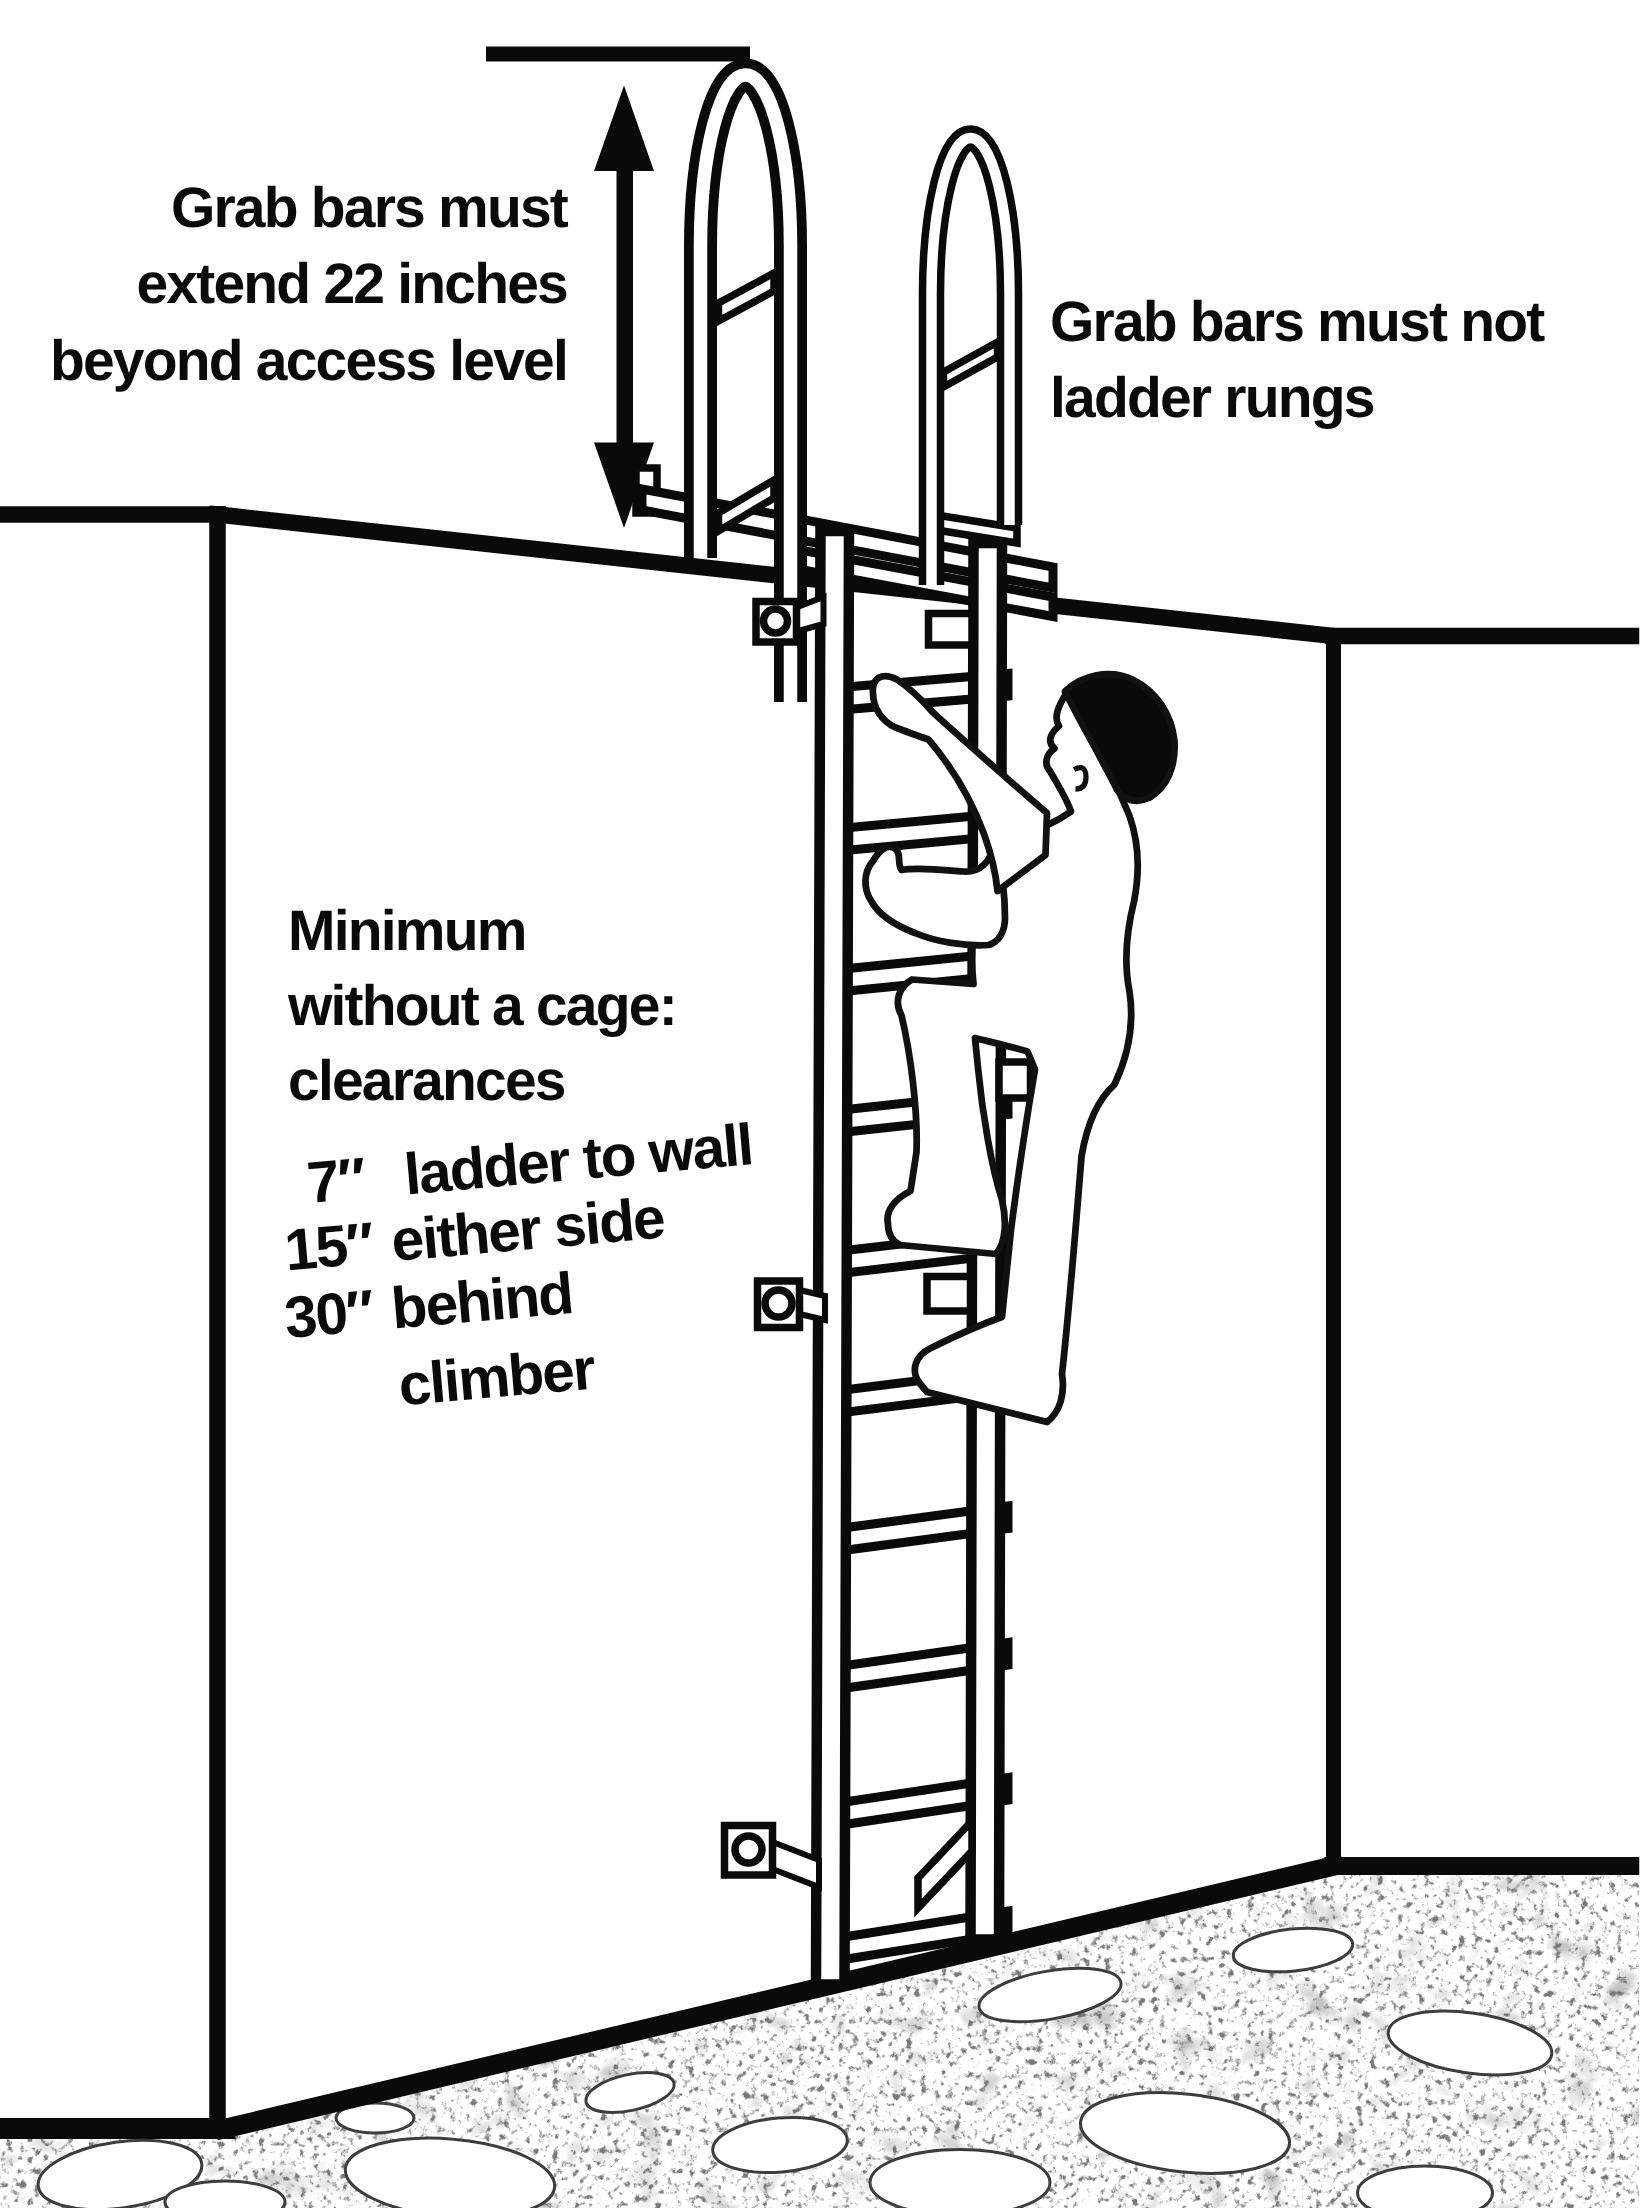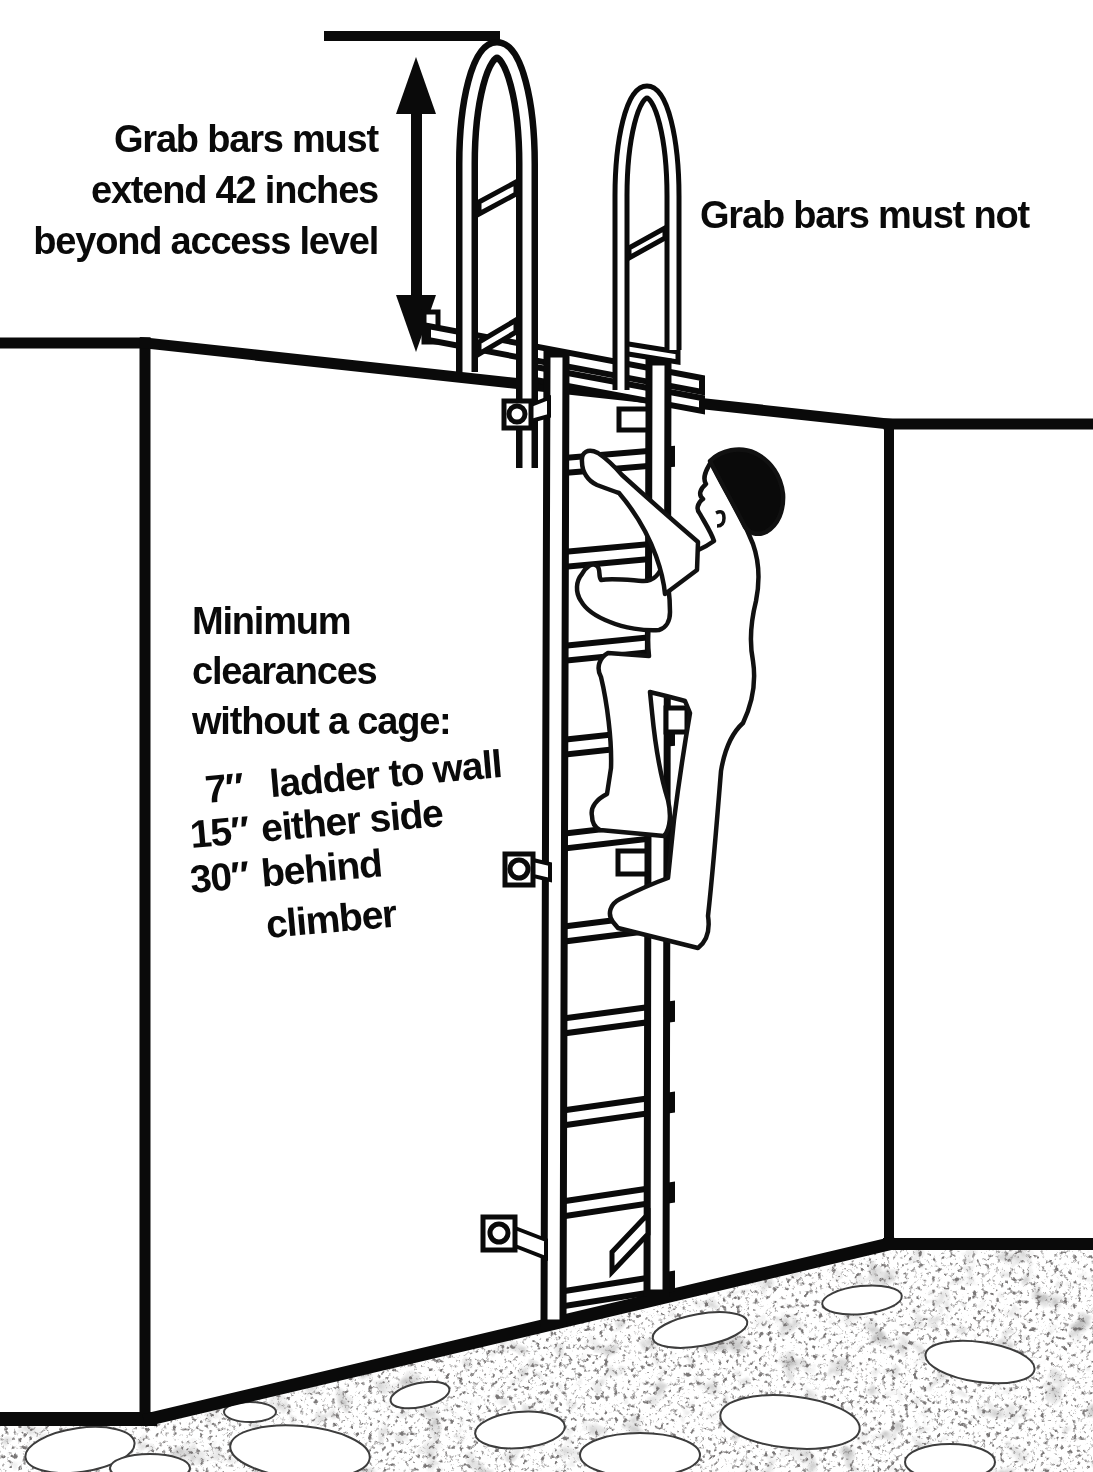--- a/index.html
+++ b/index.html
@@ -205,32 +205,33 @@
         C582,472 588,481 597,485
         C605,488 613,491 619,493
         C636,513 648,534 656,556
         C661,570 664,583 665,594
         L697,570 Z"></path>
     </g>
   </svg>
 
   <div class="label align-right" style="left:0;top:114px;width:378px;">
     <span class="ln">Grab bars must</span>
-    <span class="ln">extend 42 inches</span>
+    <span class="ln">extend 22 inches</span>
     <span class="ln">beyond access level</span>
   </div>
 
   <div class="label" style="left:700px;top:190px;">
     <span class="ln">Grab bars must not</span>
+    <span class="ln">ladder rungs</span>
   </div>
 
   <div class="label" style="left:192px;top:596px;line-height:50px;">
     <span class="ln">Minimum</span>
+    <span class="ln">without a cage:</span>
     <span class="ln">clearances</span>
-    <span class="ln">without a cage:</span>
   </div>
 
   <div class="spec wide-gap" style="left:205px;top:768px;">
     <span class="spec-val">7″</span><span class="spec-lab">ladder to wall</span>
   </div>
   <div class="spec" style="left:190px;top:813px;">
     <span class="spec-val">15″</span><span class="spec-lab">either side</span>
   </div>
   <div class="spec" style="left:190px;top:858px;">
     <span class="spec-val">30″</span><span class="spec-lab">behind</span>

